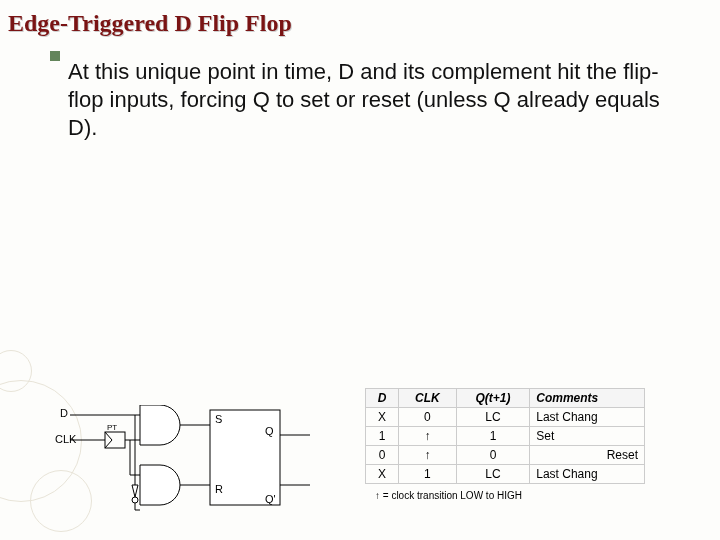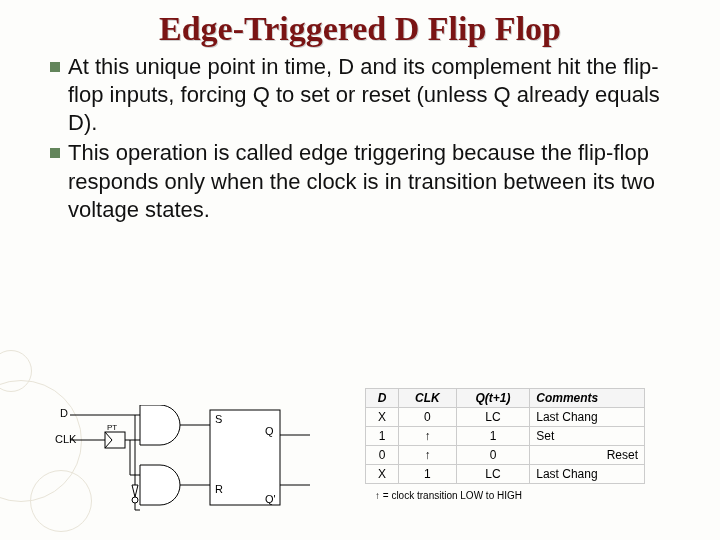--- a/index.html
+++ b/index.html
@@ -16,45 +16,44 @@
     position: absolute;
     border-radius: 50%;
     border: 1px solid #e8e4d8;
   }
   .c1 { width: 120px; height: 120px; left: -40px; top: 380px; }
   .c2 { width: 60px; height: 60px; left: 30px; top: 470px; }
   .c3 { width: 40px; height: 40px; left: -10px; top: 350px; }
   .title {
     font-family: "Times New Roman", serif;
     font-weight: bold;
-    font-size: 34px;
+    font-size: 24px;
     color: #7a1414;
-    text-align: center;
-    padding: 10px 0 5px 0;
+    padding: 10px 0 5px 8px;
     text-shadow: 1px 1px 0 #cfcfcf;
   }
   .content {
     padding: 0 30px 0 50px;
     font-size: 22px;
     line-height: 1.28;
     color: #111;
   }
   .bullet {
     display: flex;
     margin-bottom: 2px;
   }
   .bullet .sq {
     width: 10px;
     height: 10px;
     background: #63855b;
     margin-top: 9px;
     margin-right: 8px;
     flex-shrink: 0;
   }
-  .bullet .txt { flex: 1; }
+  .bullet .txt { flex: 1; margin-top: 16px; }
   .diagram-area {
     position: absolute;
     left: 60px;
     top: 405px;
     width: 290px;
     height: 120px;
     font-family: Arial, sans-serif;
     font-size: 10px;
   }
   .label { position: absolute; font-size: 11px; }
@@ -97,24 +96,20 @@
 <div class="deco-circle c1"></div>
 <div class="deco-circle c2"></div>
 <div class="deco-circle c3"></div>
 
 <div class="title">Edge-Triggered D Flip Flop</div>
 
 <div class="content">
   <div class="bullet">
     <div class="sq"></div>
     <div class="txt">At this unique point in time, D and its complement hit the flip-flop inputs, forcing Q to set or reset (unless Q already equals D).</div>
-  </div>
-  <div class="bullet">
-    <div class="sq"></div>
-    <div class="txt">This operation is called edge triggering because the flip-flop responds only when the clock is in transition  between its two voltage states.</div>
   </div>
 </div>
 
 <div class="diagram-area">
   <svg width="290" height="120">
 
     <line x1="10" y1="10" x2="80" y2="10" stroke="#000"></line>
     <line x1="10" y1="35" x2="45" y2="35" stroke="#000"></line>
     <rect x="45" y="27" width="20" height="16" fill="none" stroke="#000"></rect>
     <polyline points="45,27 52,35 45,43" fill="none" stroke="#000"></polyline>

